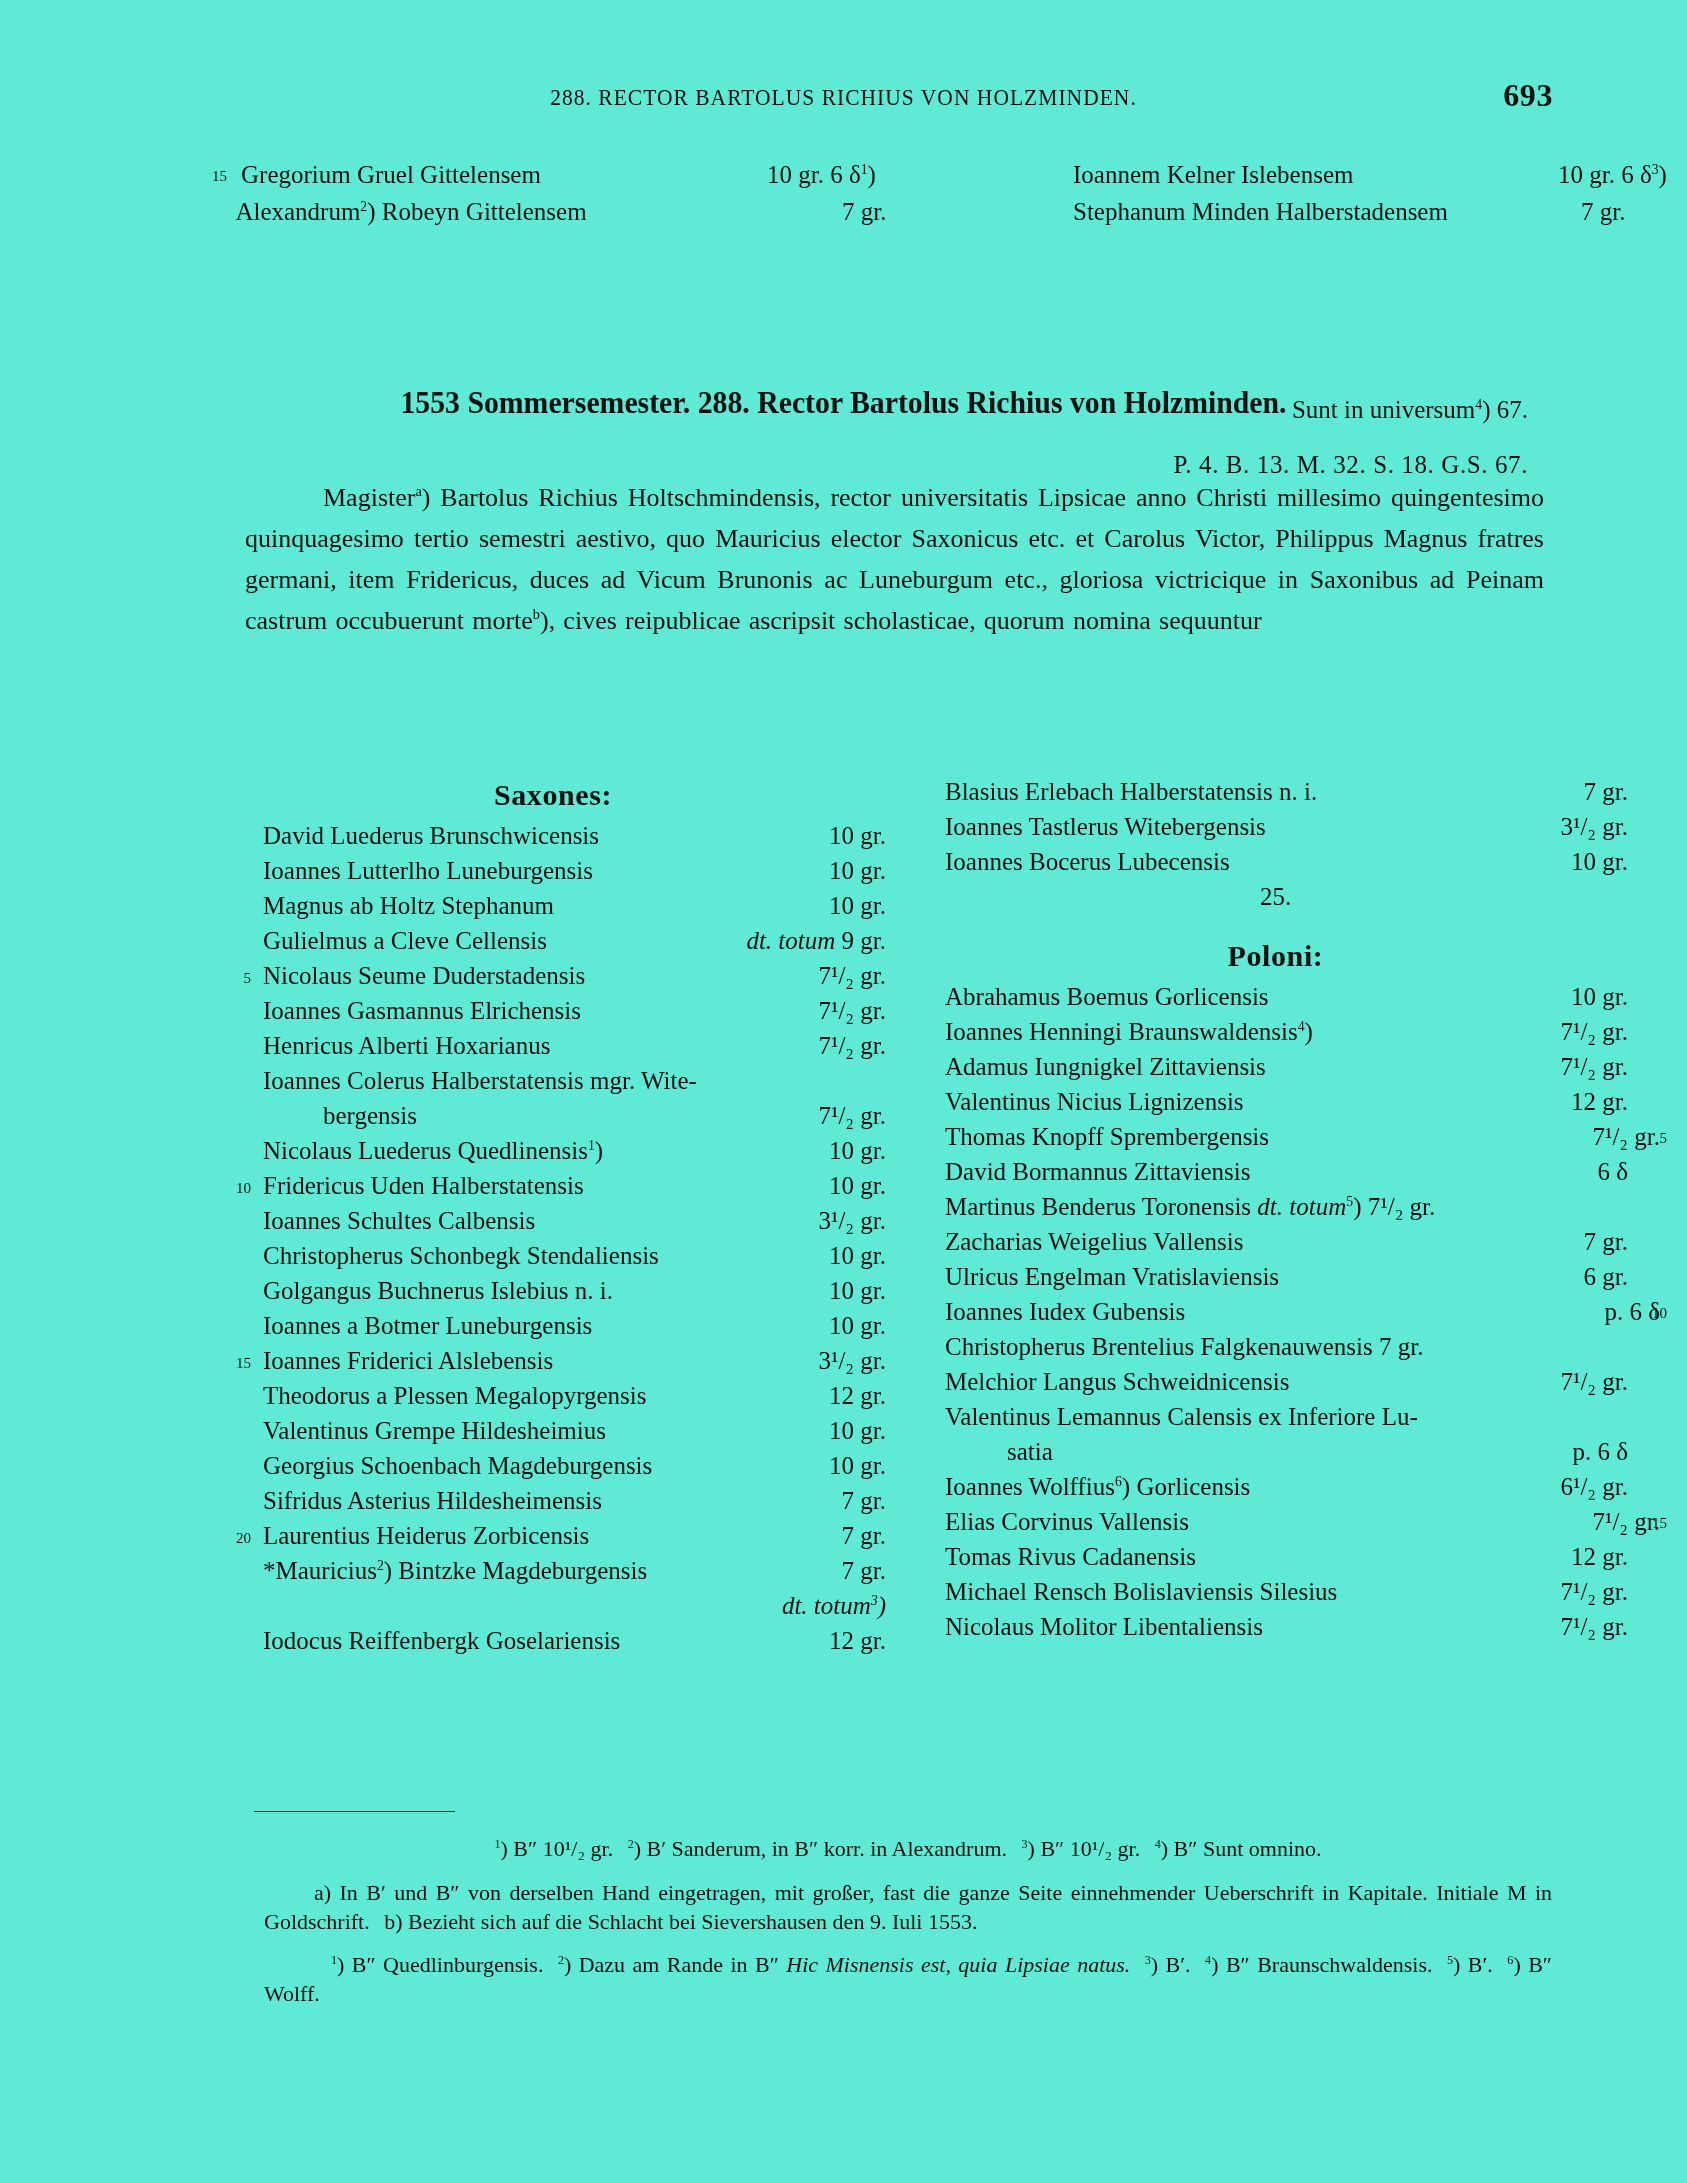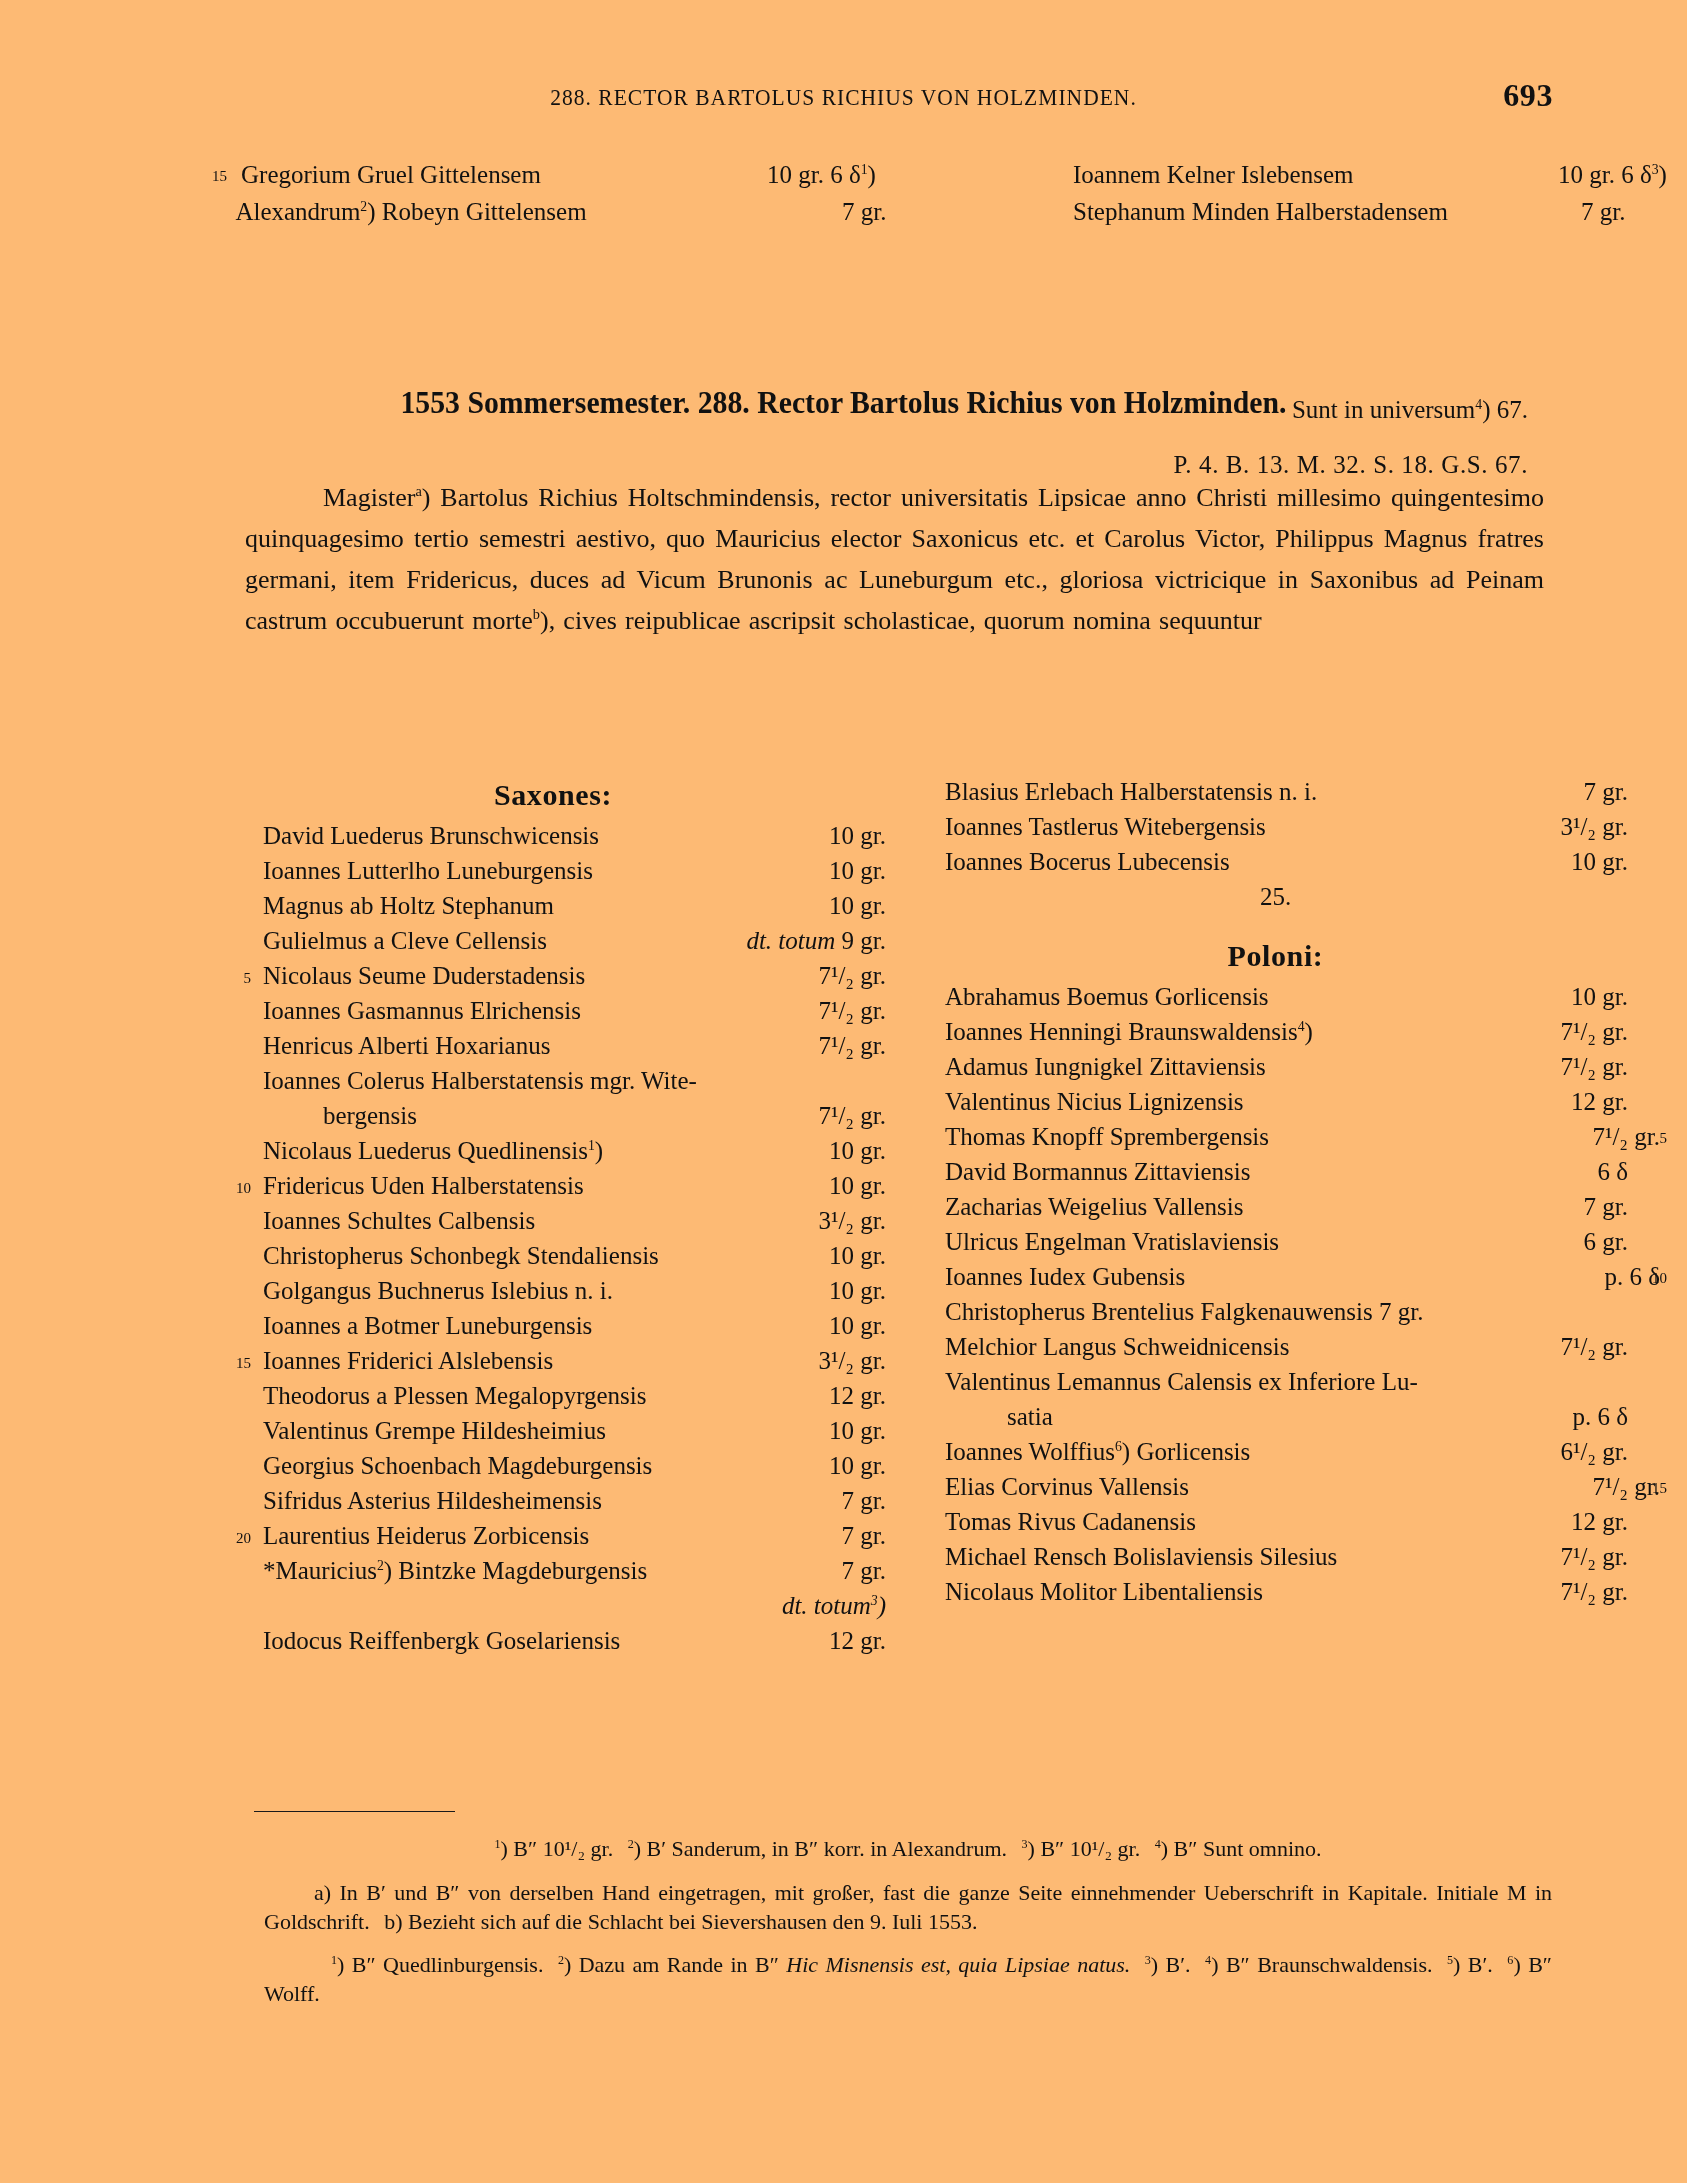--- a/index.html
+++ b/index.html
@@ -8,21 +8,21 @@
     background: #ffffff;
   }
   body {
     font-family: "Liberation Serif", "DejaVu Serif", serif;
     color: #111111;
   }
   #page {
     position: relative;
     width: 1687px;
     height: 2183px;
-    background: #fdba74;
+    background: #5eead4;
     overflow: hidden;
   }
 
   
   .runhead {
     position: absolute;
     top: 84px;
     left: 0;
     width: 1687px;
     height: 33px;
@@ -391,20 +391,23 @@
         <div class="entry">
           <span class="nm">Thomas Knopff Sprembergensis</span>
           <span class="amt-wide">7¹/₂ gr.</span>
           <span class="num-right">5</span>
         </div>
         <div class="entry">
           <span class="nm">David Bormannus Zittaviensis</span>
           <span class="amt">6 δ</span>
         </div>
         <div class="entry">
+          <span class="nm">Martinus Benderus Toronensis<span class="ital"> dt. totum</span><sup class="ref">5</sup><span>)</span><span> 7¹/₂ gr.</span></span>
+        </div>
+        <div class="entry">
           <span class="nm">Zacharias Weigelius Vallensis</span>
           <span class="amt">7 gr.</span>
         </div>
         <div class="entry">
           <span class="nm">Ulricus Engelman Vratislaviensis</span>
           <span class="amt">6 gr.</span>
         </div>
         <div class="entry">
           <span class="nm">Ioannes Iudex Gubensis</span>
           <span class="amt-wide">p. 6 δ</span>

